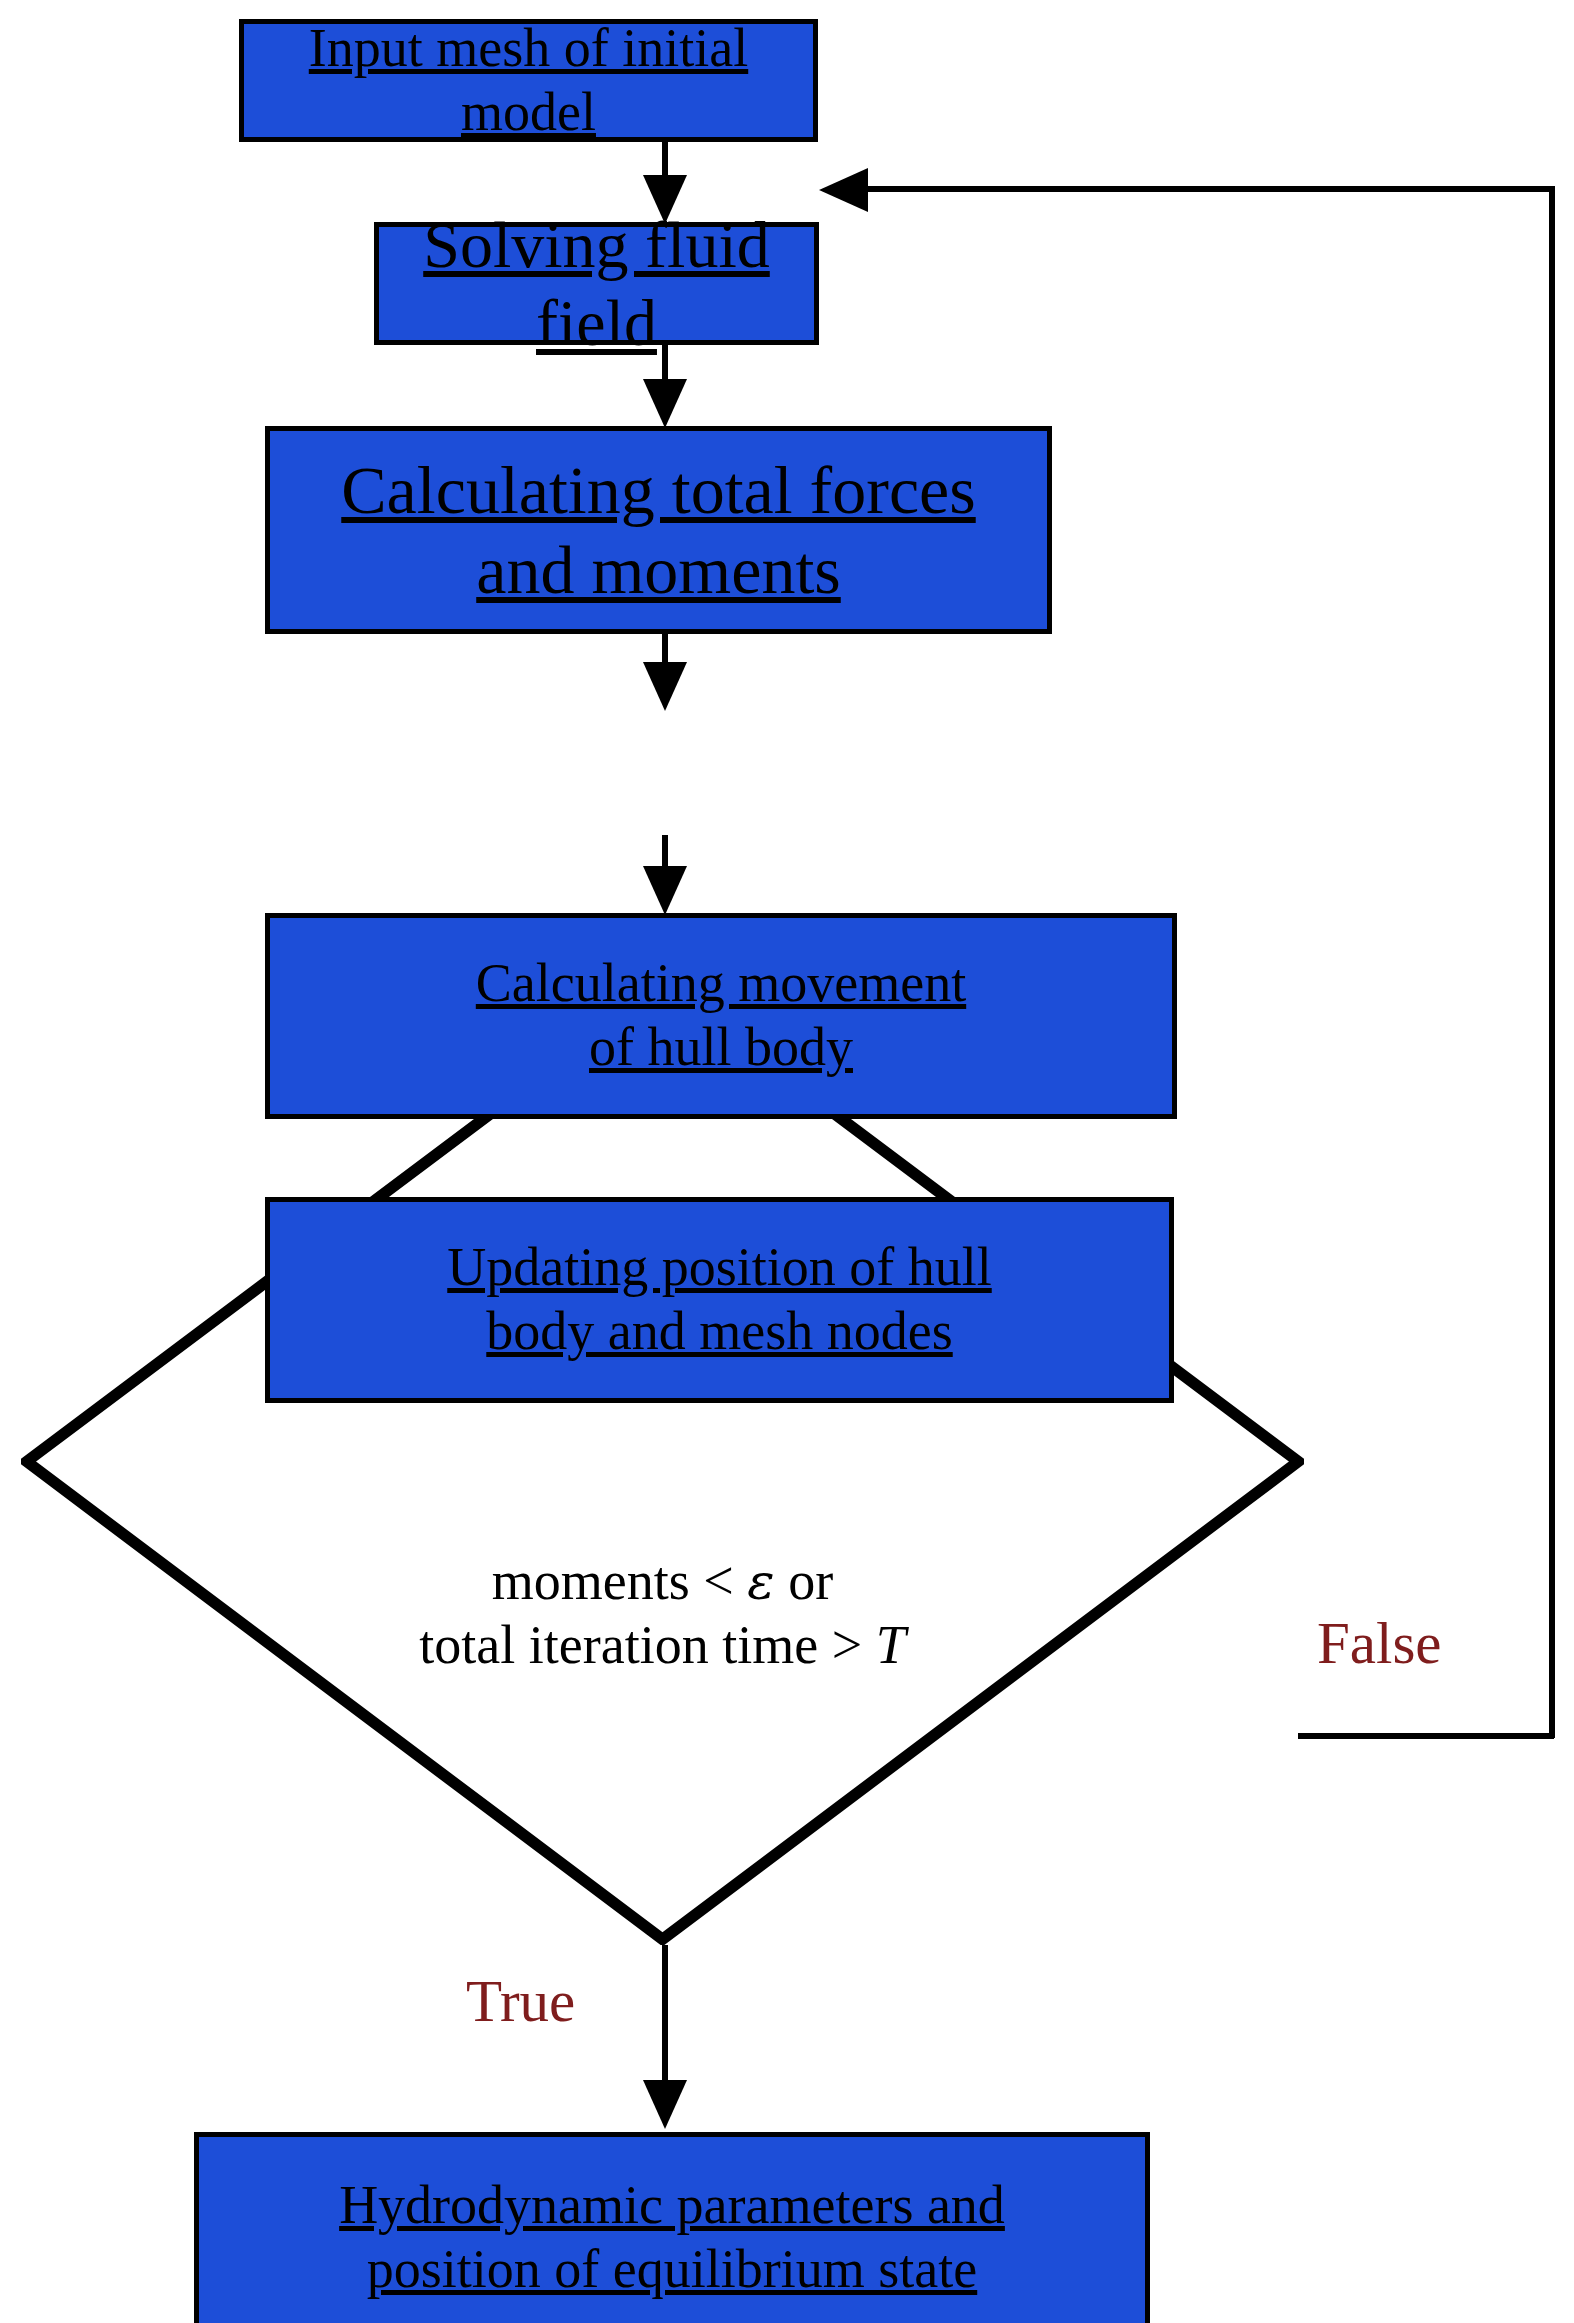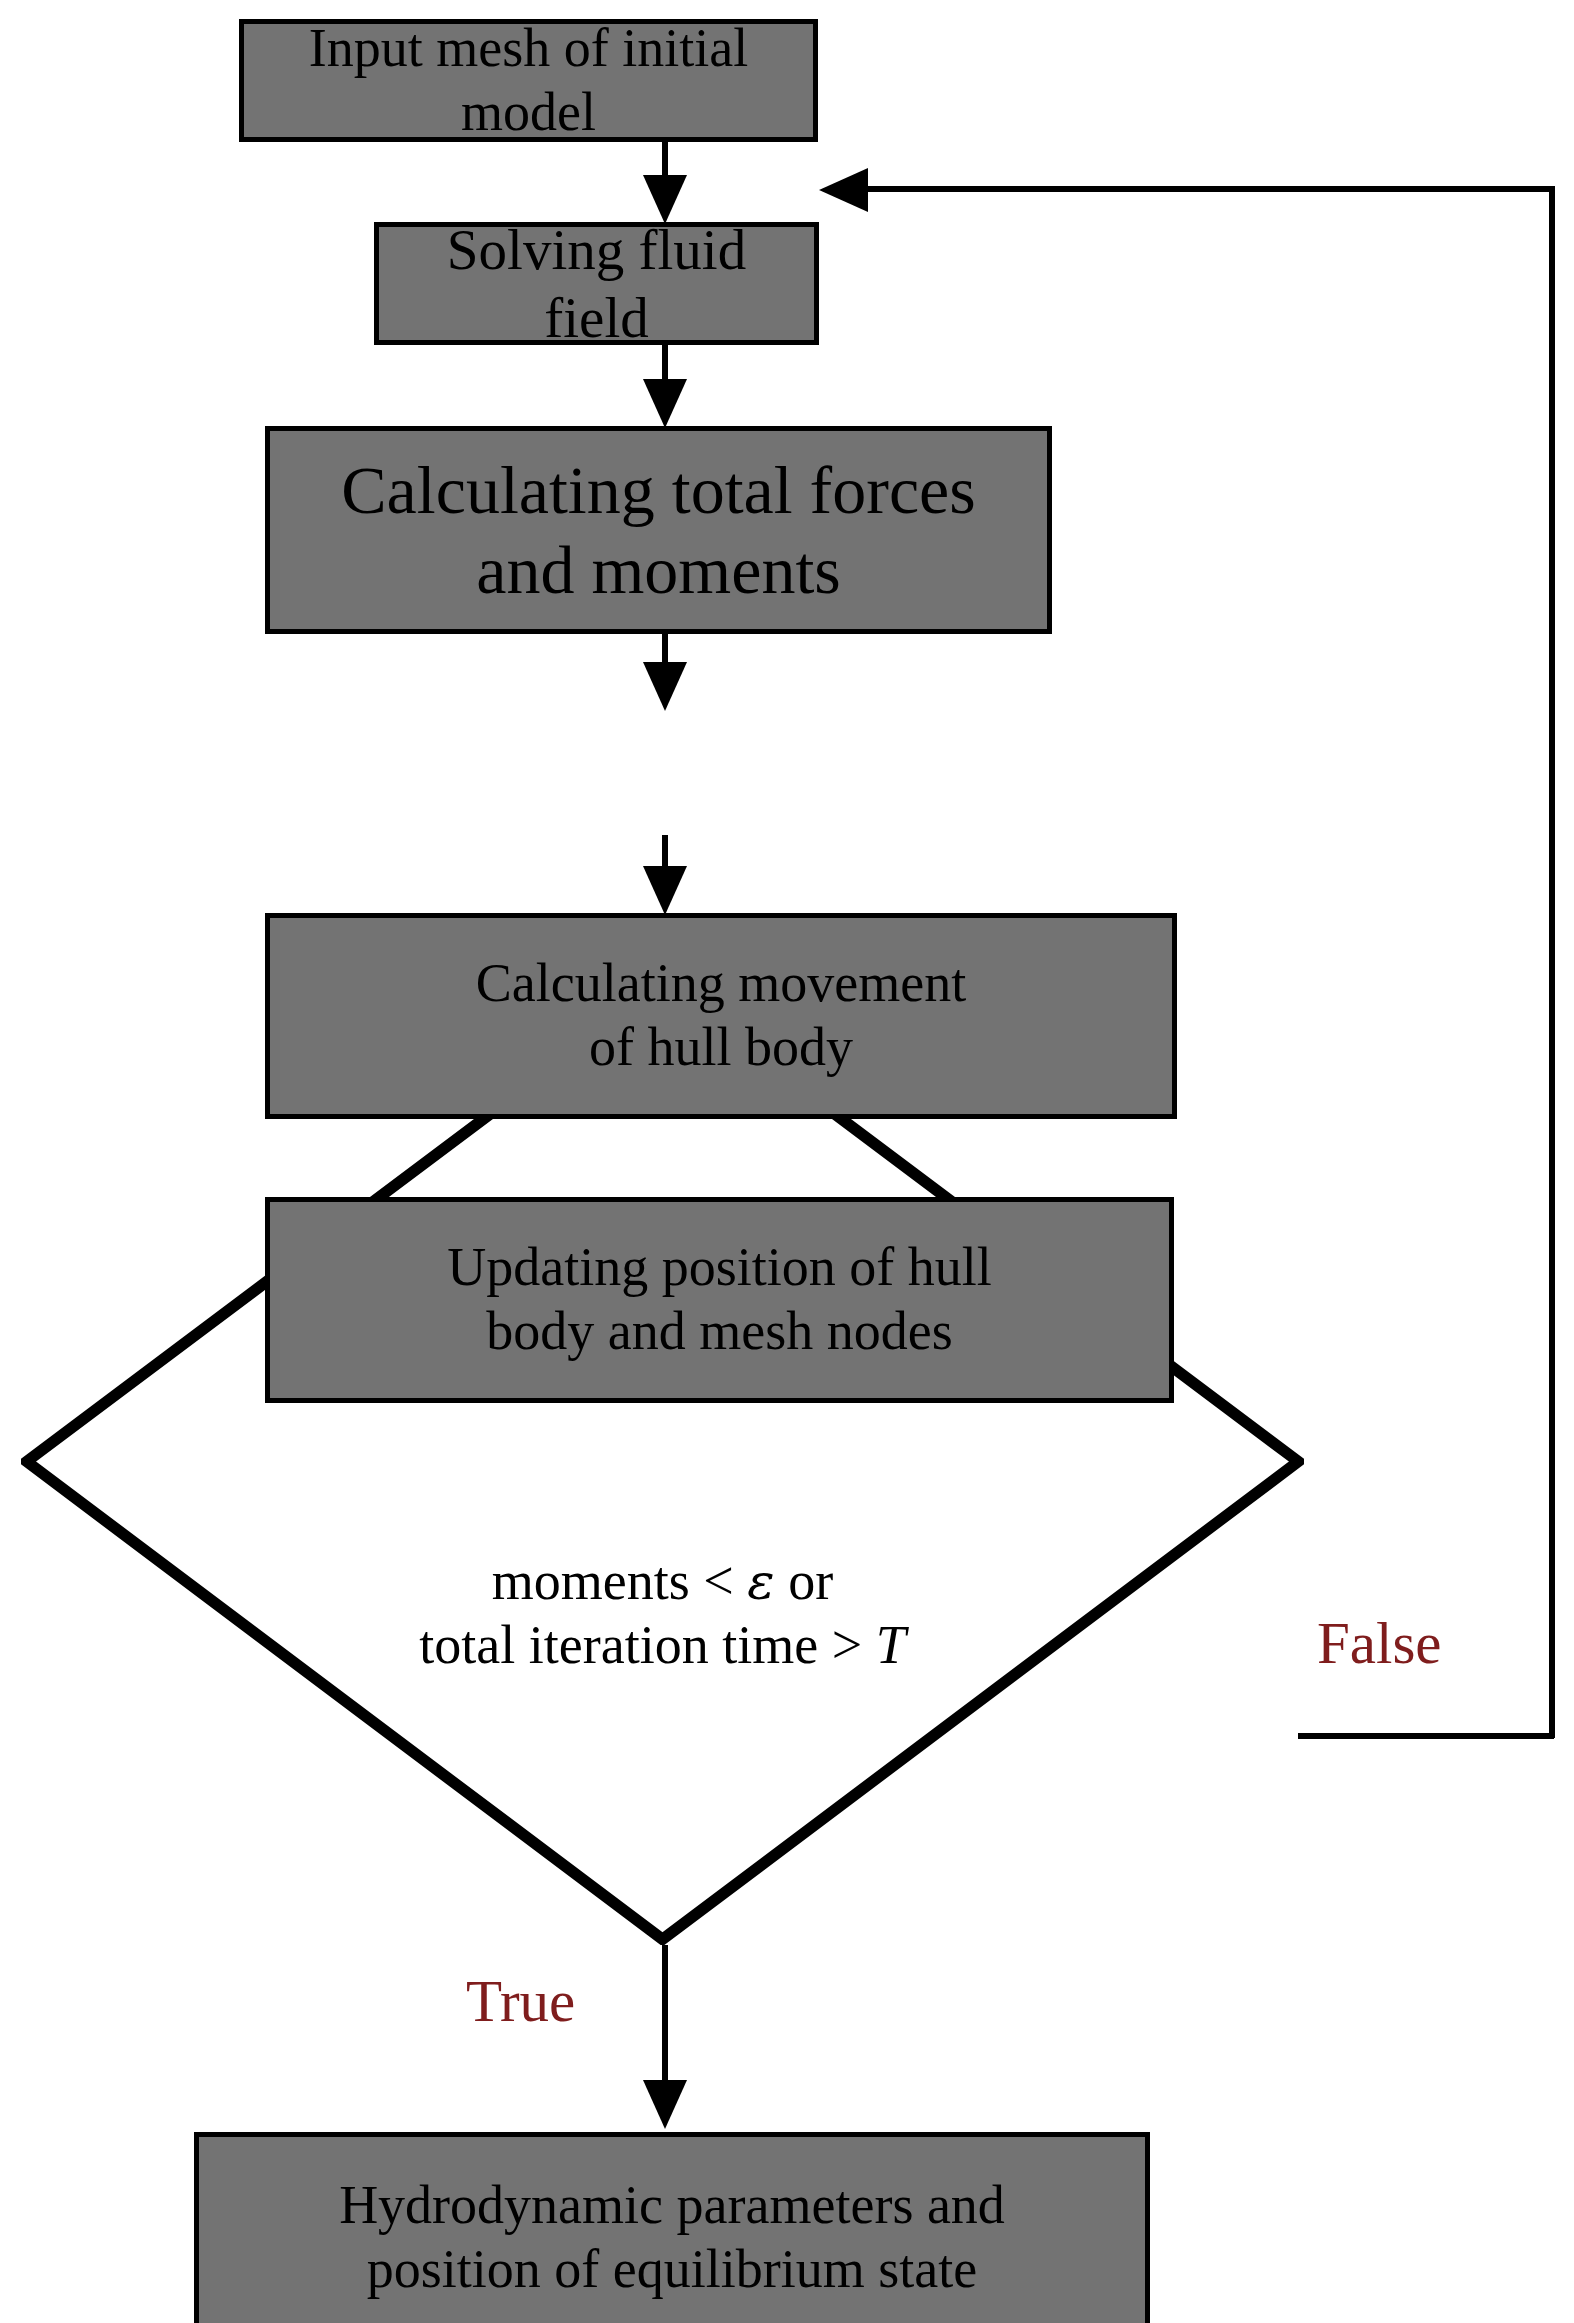--- a/index.html
+++ b/index.html
@@ -14,38 +14,39 @@
     height: 2323px;
     background: #ffffff;
     overflow: hidden;
     font-family: "Liberation Serif", "DejaVu Serif", serif;
     color: #000000;
   }
   .node {
     position: absolute;
     box-sizing: border-box;
     border: 5.7px solid #000000;
-    background: #737373;
+    background: #1d4ed8;
     display: flex;
     align-items: center;
     justify-content: center;
     text-align: center;
     line-height: 1.18;
     color: #000000;
     z-index: 3;
+    text-decoration: underline;
   }
   .node .label {
     display: block;
     width: 100%;
     padding: 0 9.5px;
     white-space: pre-line;
   }
   
   #box-input          { left: 239px;  top: 19px;   width: 579px;  height: 123px; font-size: 54px; }
-  #box-solve-fluid    { left: 374px;  top: 222px;  width: 445px;  height: 123px; font-size: 57px; text-align: center; }
+  #box-solve-fluid    { left: 374px;  top: 222px;  width: 445px;  height: 123px; font-size: 66px; text-align: center; }
   #box-total-forces   { left: 265px;  top: 426px;  width: 787px;  height: 208px; font-size: 68px; }
   #box-motion-eq      { left: 265px;  top: 710px;  width: 787px;  height: 125px; font-size: 54px; }
   #box-movement       { left: 265px;  top: 913px;  width: 912px;  height: 206px; font-size: 54px; }
   #box-update-pos     { left: 265px;  top: 1197px; width: 909px;  height: 206px; font-size: 54px; }
   #box-result         { left: 194px;  top: 2132px; width: 956px; height: 212px; font-size: 54px; }
 
   
   #decision-wrap {
     position: absolute;
     left: 21px;

